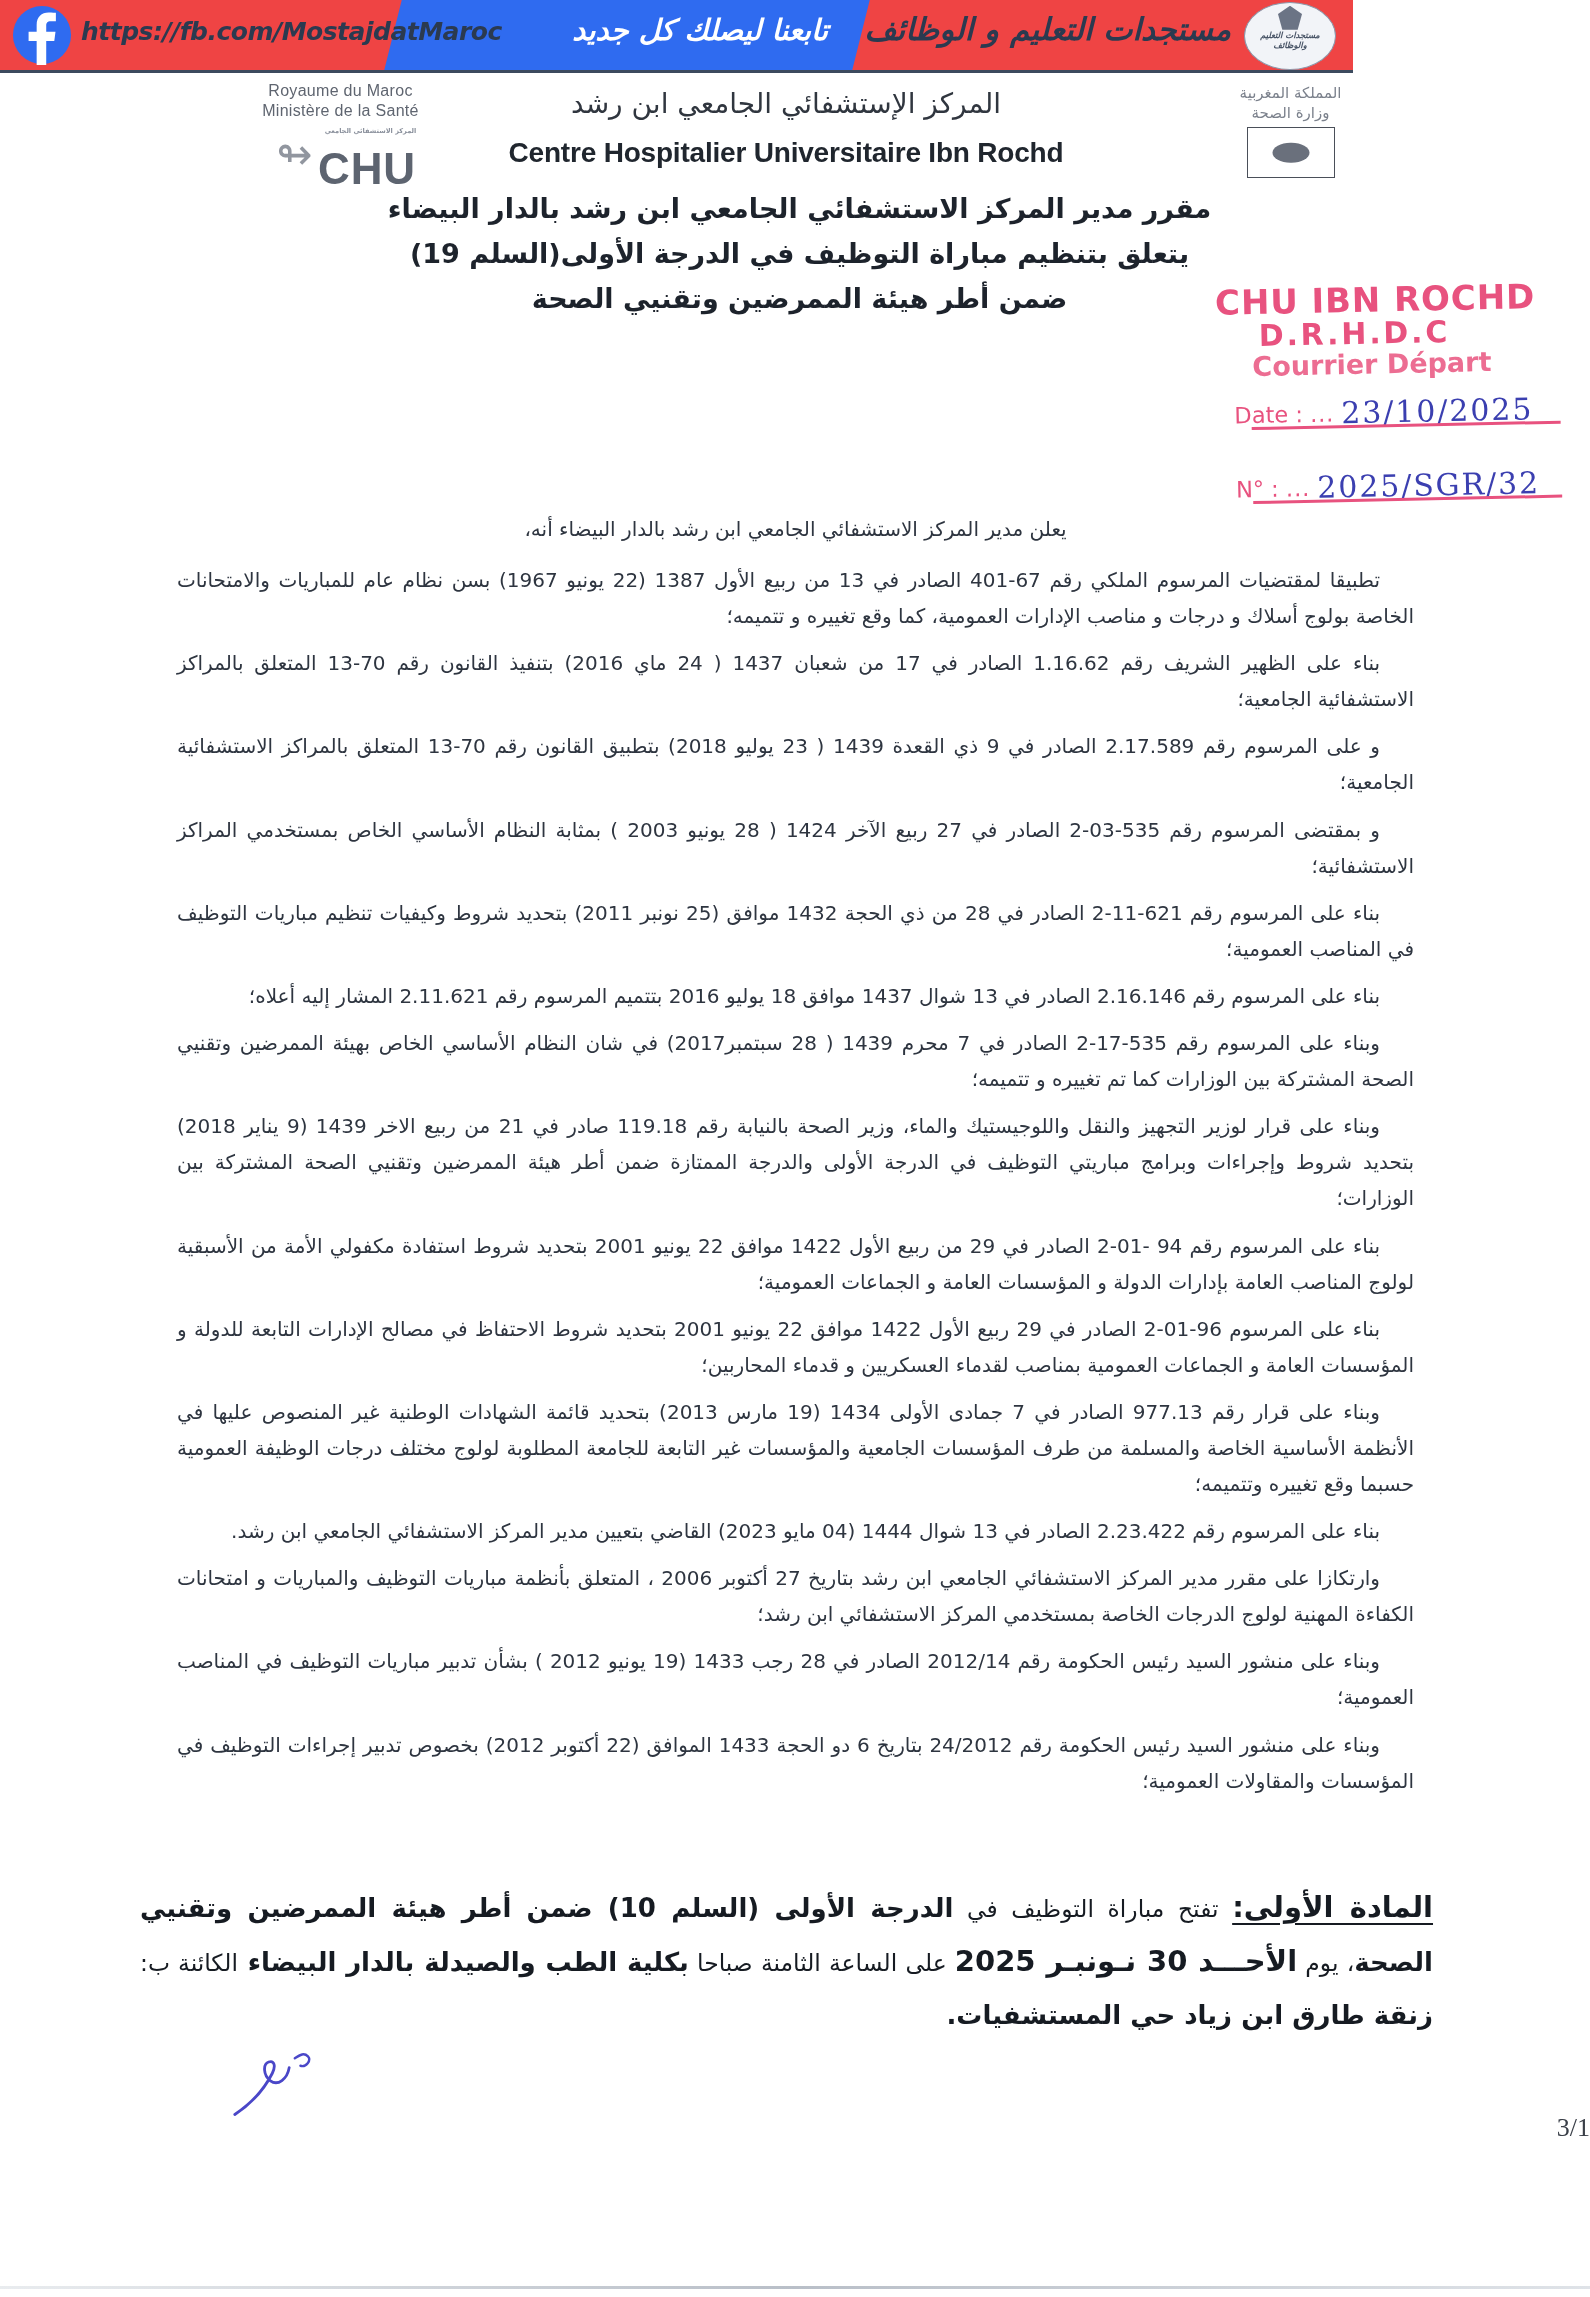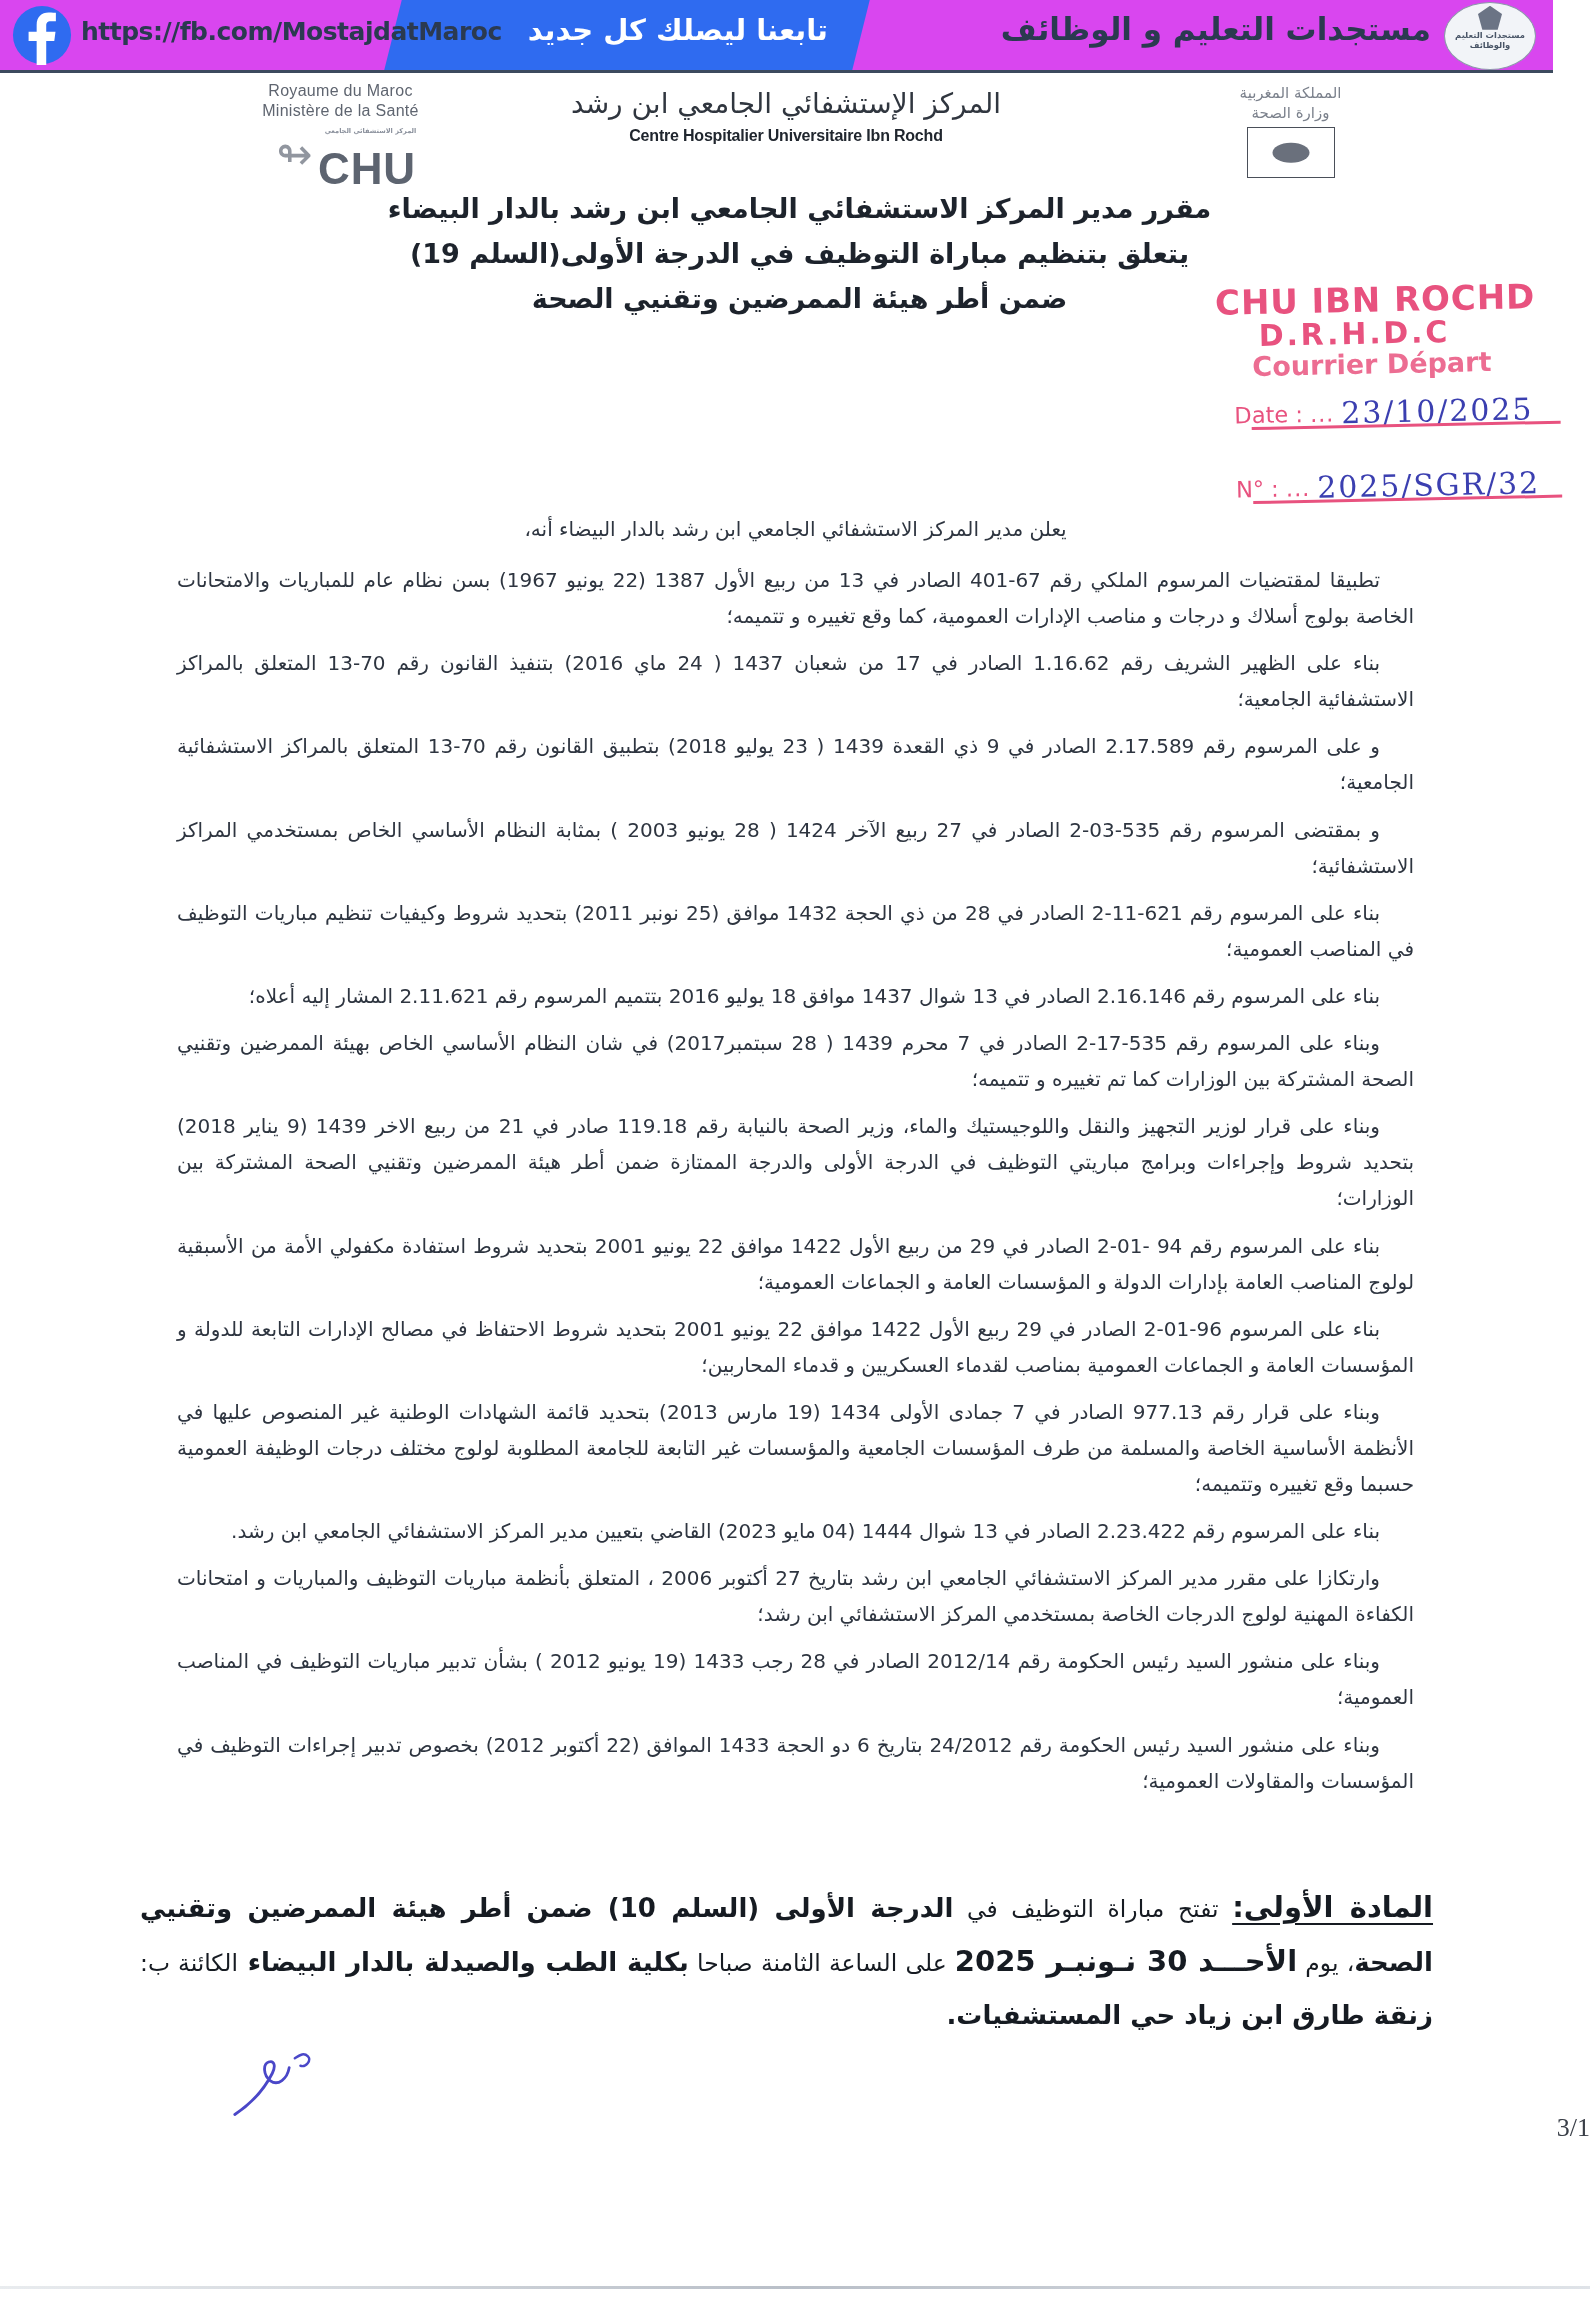--- a/index.html
+++ b/index.html
@@ -13,25 +13,26 @@
     height: 2297px;
     background: #ffffff;
     overflow: hidden;
     font-family: "Liberation Serif", "DejaVu Serif", serif;
   }
 
   
   #banner {
     position: absolute;
     left: 0; top: 0;
-    width: 1554px;
+    width: 1354px;
     height: 70px;
-    background: #d946ef;
+    background: #ef4444;
     border-bottom: 3.7px solid #3c4a5e;
     overflow: hidden;
+    font-style: italic;
   }
   .banner-blue {
     position: absolute;
     left: 394px;
     top: 0;
     width: 468px;
     height: 70px;
     background: #2f6bf0;
     transform: skewX(-14deg);
   }
@@ -163,26 +164,26 @@
   }
   #lh-ar-title {
     font-family: "DejaVu Sans", sans-serif;
     font-size: 28px;
     color: #30363f;
     line-height: 41px;
     direction: rtl;
   }
   #lh-fr-title {
     font-family: "Liberation Sans", sans-serif;
-    font-size: 16px;
+    font-size: 28px;
     font-weight: bold;
     color: #20262e;
     letter-spacing: -0.2px;
     direction: ltr;
-    margin-top: 3px;
+    margin-top: 13px;
   }
   #lh-right {
     position: absolute;
     right: 192px; top: 7.5px;
     width: 215px;
     text-align: center;
     direction: rtl;
   }
   .lh-ar-min {
     font-family: "DejaVu Sans", sans-serif;

